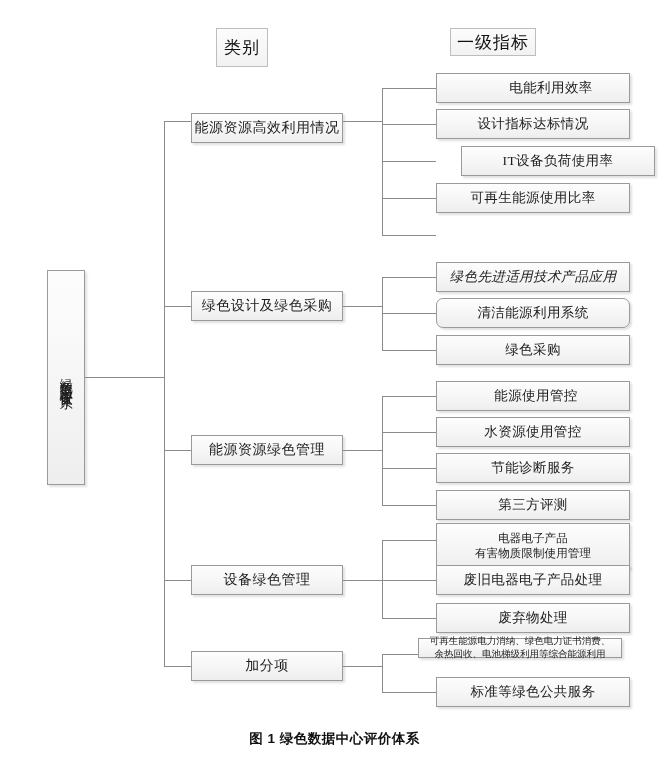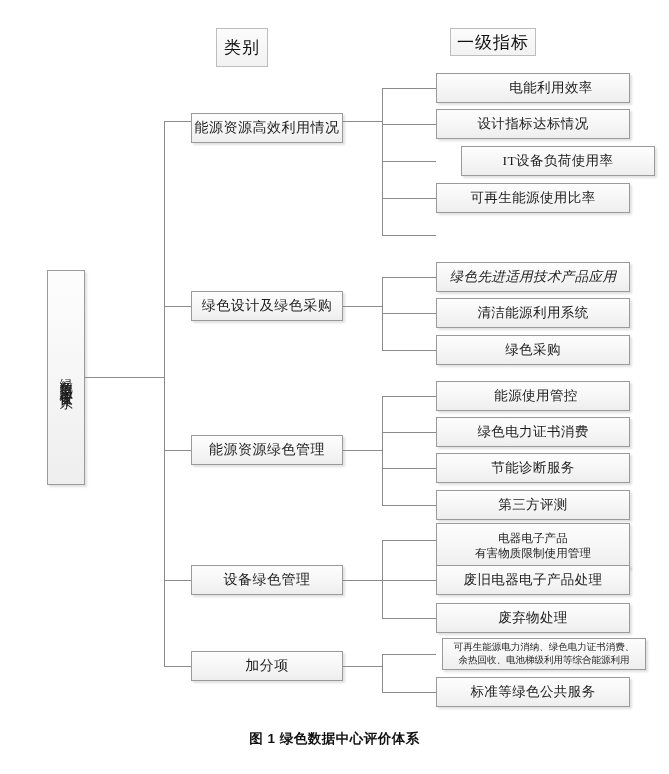--- a/index.html
+++ b/index.html
@@ -179,44 +179,44 @@
   <div class="box ind-box" style="top:73px;padding-left:36px;">电能利用效率</div>
   <div class="box ind-box" style="top:109px;">设计指标达标情况</div>
   <div class="box ind-box" style="top:146px;margin-left:25px;">IT设备负荷使用率</div>
   <div class="box ind-box" style="top:183px;">可再生能源使用比率</div>
 
   <div class="hline" style="left:382px; top:277px; width:54px;"></div>
   <div class="hline" style="left:382px; top:313px; width:54px;"></div>
   <div class="hline" style="left:382px; top:350px; width:54px;"></div>
 
   <div class="box ind-box" style="top:262px;font-style:italic;">绿色先进适用技术产品应用</div>
-  <div class="box ind-box" style="top:298px;">清洁能源利用系统</div>
+  <div class="box ind-box" style="top:298px;border-radius:7px;">清洁能源利用系统</div>
   <div class="box ind-box" style="top:335px;">绿色采购</div>
 
   <div class="hline" style="left:382px; top:396px; width:54px;"></div>
   <div class="hline" style="left:382px; top:432px; width:54px;"></div>
   <div class="hline" style="left:382px; top:468px; width:54px;"></div>
   <div class="hline" style="left:382px; top:505px; width:54px;"></div>
 
   <div class="box ind-box" style="top:381px;padding-left:6px;">能源使用管控</div>
-  <div class="box ind-box" style="top:417px;">绿色电力证书消费</div>
+  <div class="box ind-box" style="top:417px;">水资源使用管控</div>
   <div class="box ind-box" style="top:453px;">节能诊断服务</div>
   <div class="box ind-box" style="top:490px;">第三方评测</div>
 
   <div class="hline" style="left:382px; top:540px; width:54px;"></div>
   <div class="hline" style="left:382px; top:580px; width:54px;"></div>
   <div class="hline" style="left:382px; top:618px; width:54px;"></div>
 
   <div class="box ind-box two-line" style="top:523px; height:46px;">电器电子产品
 有害物质限制使用管理</div>
   <div class="box ind-box" style="top:565px;">废旧电器电子产品处理</div>
   <div class="box ind-box" style="top:603px;">废弃物处理</div>
 
   <div class="hline" style="left:382px; top:654px; width:54px;"></div>
   <div class="hline" style="left:382px; top:692px; width:54px;"></div>
 
-  <div class="box ind-box tiny" style="top:638px; height:32px; left:442px; width:204px;">可再生能源电力消纳、绿色电力证书消费、
+  <div class="box ind-box tiny" style="top:638px; height:20px; left:418px; width:204px;">可再生能源电力消纳、绿色电力证书消费、
 余热回收、电池梯级利用等综合能源利用</div>
   <div class="box ind-box" style="top:677px;">标准等绿色公共服务</div>
 
   <div id="caption">图 1   绿色数据中心评价体系</div>
 
 </div>
 
 </body></html>

